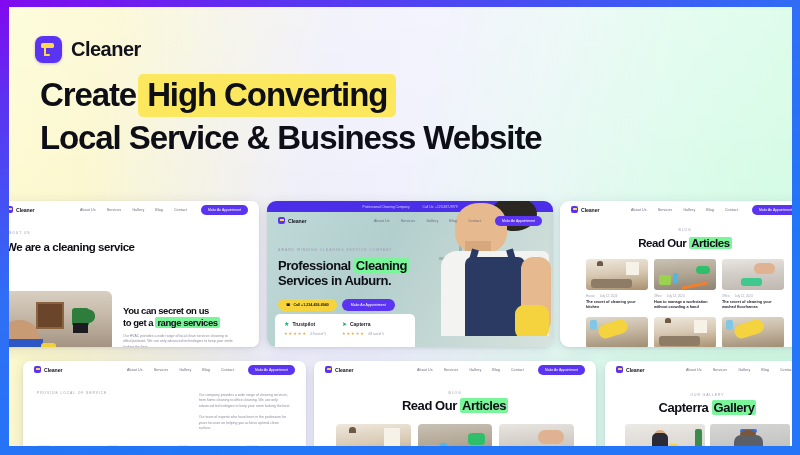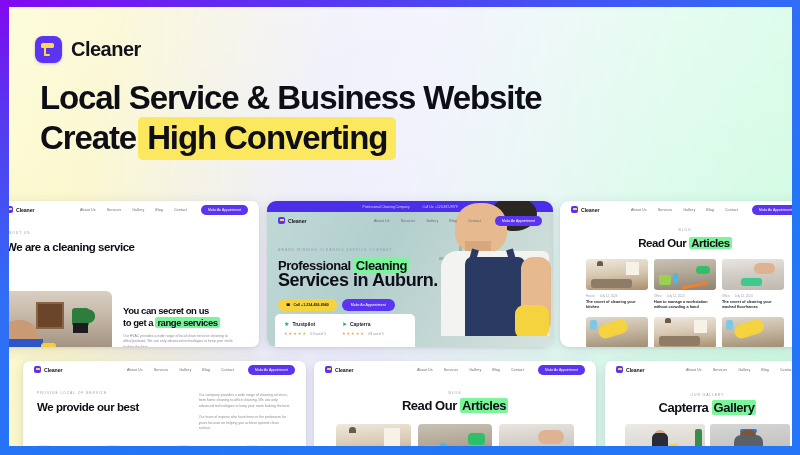--- a/index.html
+++ b/index.html
@@ -207,24 +207,24 @@
     <div class="logo-row">
       <span class="logo-mark">
         <span class="roller"></span>
           <span class="handle"></span>
           <span class="handle2"></span>
       </span>
       <span class="logo-text">Cleaner</span>
     </div>
 
     <div class="headline">
-      <div class="hl-line second">Local Service &amp; Business Website</div>
       <div class="hl-line">
         <span>Create</span><span class="mark-yellow">High Converting</span>
       </div>
+      <div class="hl-line second">Local Service &amp; Business Website</div>
     </div>
 
     <div class="cards">
 
       <div class="card c-tl">
         <div class="mini-nav">
           <span class="mini-logo">
             <span class="sq"></span>
             <span class="nm">Cleaner</span>
           </span>
@@ -289,21 +289,21 @@
             <span>Blog</span>
             <span>Contact</span>
           </span>
           <span class="mini-cta">Make An Appointment</span>
         </div>
         <div class="hero-body">
           <div class="mini-eyebrow">AWARD WINNING CLEANING SERVICE COMPANY</div>
           <div class="mini-h" style="margin-top:6px;font-size:13px;line-height:15px">
             <span>Professional </span><span class="mk-green">Cleaning</span>
           </div>
-          <div class="mini-h" style="font-size:18px;line-height:15px">Services in Auburn.</div>
+          <div class="mini-h" style="font-size:13px;line-height:15px">Services in Auburn.</div>
           <div class="btns">
             <span class="btn-yellow">
               <span>☎</span>
               <span>Call +1-234-456-8940</span>
             </span>
             <span class="btn-purple">Make An Appointment</span>
           </div>
         </div>
         <div class="reviews">
           <div class="rev">
@@ -433,21 +433,20 @@
             <span>Services</span>
             <span>Gallery</span>
             <span>Blog</span>
             <span>Contact</span>
           </span>
           <span class="mini-cta">Make An Appointment</span>
         </div>
         <div class="row">
           <div style="width:150px">
             <div class="mini-eyebrow">PROVIDE LOCAL OF SERVICE</div>
-            <div class="mini-h" style="margin-top:5px">We provide our best</div>
           </div>
           <div style="width:96px;padding-top:2px">
             <div class="mini-p">Our company provides a wide range of cleaning services, from home cleaning to office cleaning. We use only advanced technologies to keep your room looking the best.</div>
             <div class="mini-p" style="margin-top:6px">Our team of experts who have been in the profession for years focuses on helping you achieve optimal clean surface.</div>
           </div>
         </div>
         <div class="cols">
           <div class="svc">
             <div class="ico">⌂</div>
 

